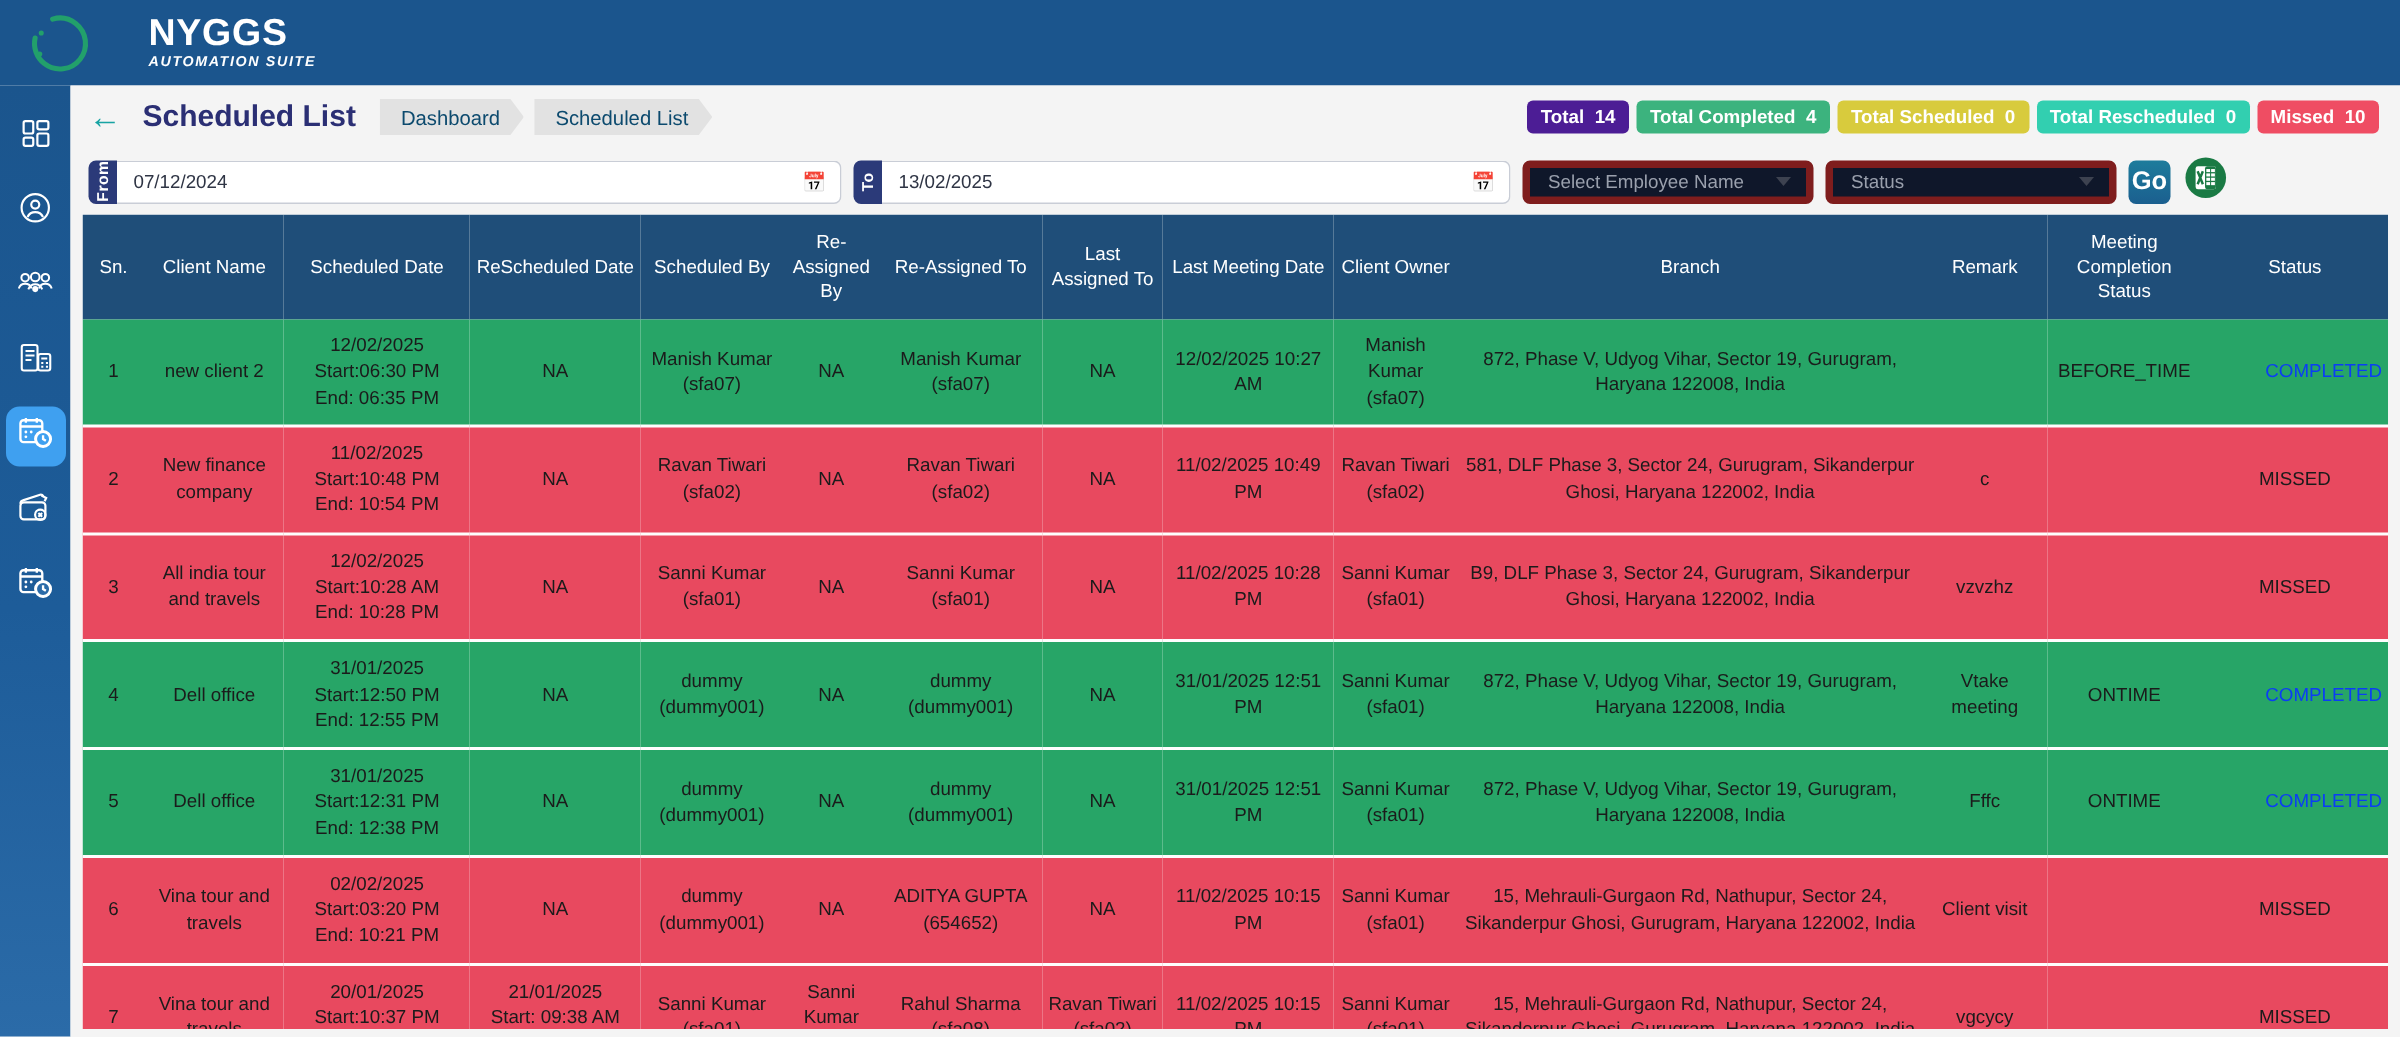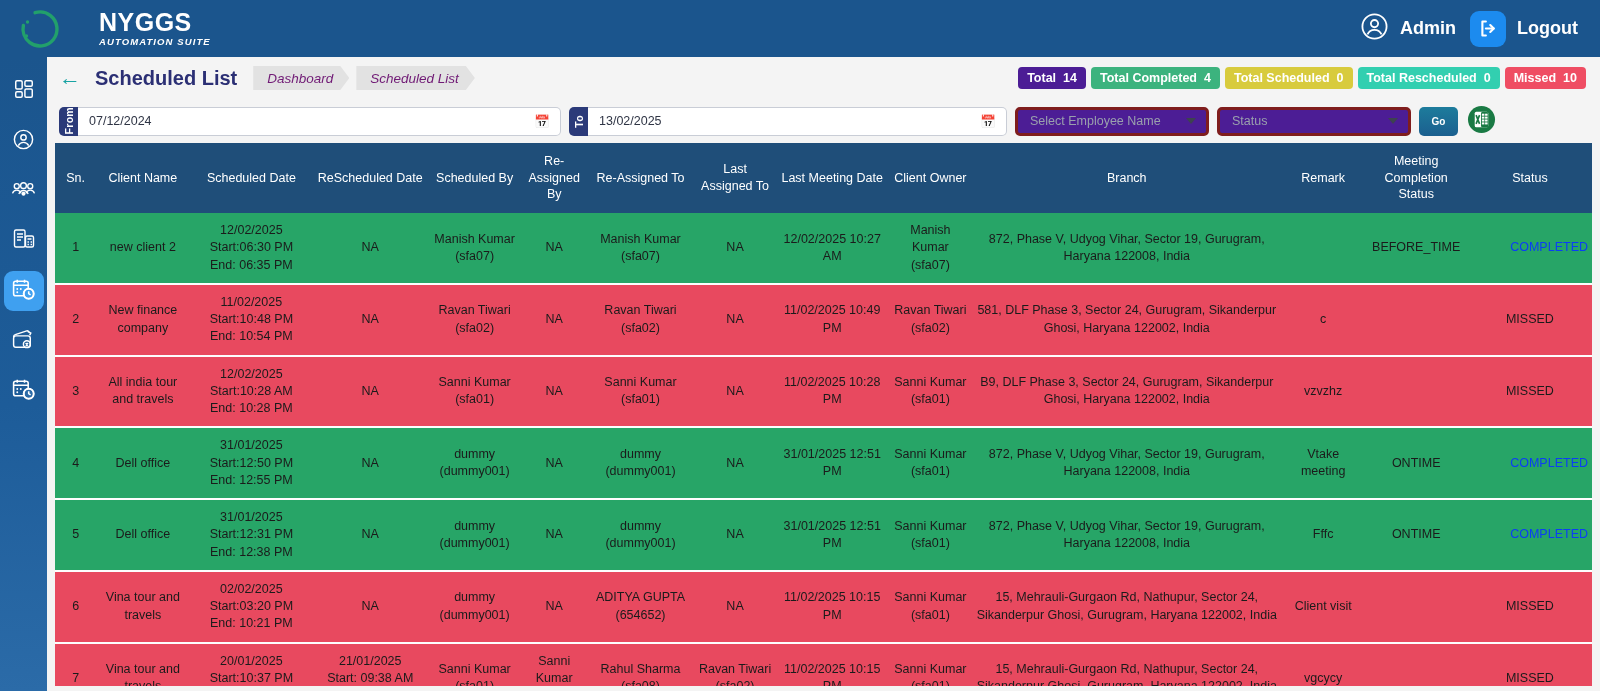--- a/index.html
+++ b/index.html
@@ -51,25 +51,24 @@
     position: absolute; top: 57px; left: 47px; width: 1553px; height: 634px;
     background: #f4f4f4;
   }
   .page-head {
     height: 42px; display: flex; align-items: center; gap: 14px; padding: 0 14px 0 12px;
   }
   .back-arrow { color: #17a3a3; font-size: 22px; line-height: 1; font-weight: bold; cursor: pointer; }
   .page-title { font-size: 20px; font-weight: bold; color: #2b2f74; white-space: nowrap; }
   .crumbs { display: flex; align-items: center; margin-left: 2px; }
   .crumb {
-    background: #e2e2e2; color: #701a75; font-size: 13.5px;
+    background: #e2e2e2; color: #0c4a6e; font-size: 13.5px;
     height: 24px; display: flex; align-items: center;
     padding: 0 16px 0 14px; margin-right: 7px;
     clip-path: polygon(0 0, calc(100% - 9px) 0, 100% 50%, calc(100% - 9px) 100%, 0 100%);
-    font-style: italic;
   }
   .badges { margin-left: auto; display: flex; align-items: center; gap: 5px; }
   .badge {
     height: 22px; border-radius: 4px; color: #fff;
     font-size: 12.5px; font-weight: bold;
     display: flex; align-items: center; gap: 7px; padding: 0 9px;
     white-space: nowrap;
   }
   
   .filters {
@@ -89,29 +88,29 @@
     font-size: 10.5px; font-weight: bold; letter-spacing: .3px;
   }
   .dateinput {
     flex: 1; background: #fff; border: 1px solid #c9cdd6;
     border-left: none; border-radius: 0 5px 5px 0;
     display: flex; align-items: center; justify-content: space-between;
     padding: 0 9px 0 11px; font-size: 12.5px; color: #2f3545;
   }
   .cal-glyph { font-size: 13px; color: #222; }
   .selectbox {
-    height: 29px; width: 194px; background: #4c1d95; border: 3px solid #7f1d1d;
+    height: 29px; width: 194px; background: #0f172a; border: 5px solid #7f1d1d;
     border-radius: 5px; display: flex; align-items: center; justify-content: space-between;
     padding: 0 10px 0 12px; font-size: 12.5px; color: #9aa0ad;
   }
   .caret { width: 0; height: 0; border-left: 5px solid transparent; border-right: 5px solid transparent; border-top: 6px solid #3d4250; }
   .go-btn {
-    height: 29px; width: 39px; border-radius: 5px;
+    height: 29px; width: 28px; border-radius: 5px;
     background: linear-gradient(180deg,#1d7c9c 0%, #1b5f8f 100%);
-    color: #fff; font-size: 10px; font-weight: bold;
+    color: #fff; font-size: 17px; font-weight: bold;
     display: flex; align-items: center; justify-content: center; cursor: pointer;
   }
   .xls-btn { width: 30px; height: 30px; display: flex; align-items: center; justify-content: center; cursor: pointer; }
   
   .tablewrap {
     margin: 0 8px; width: 1537px; height: 543px; overflow: hidden;
     background: #fff;
   }
   table { border-collapse: collapse; width: 1537px; table-layout: fixed; }
   thead th {
@@ -142,42 +141,20 @@
     <div class="brand-mark">
       <svg width="44" height="44" viewBox="0 0 44 44">
         <circle cx="22" cy="22" r="17" fill="none" stroke="#22a06b" stroke-width="3.4" stroke-dasharray="72 18" stroke-linecap="round" transform="rotate(-52 22 22)"></circle>
         <circle cx="9.5" cy="15" r="1.7" fill="#22a06b"></circle>
         <circle cx="8.5" cy="29" r="1.7" fill="#22a06b"></circle>
       </svg>
     </div>
     <div class="brand-text">
       <div class="brand-title">NYGGS</div>
       <div class="brand-sub">AUTOMATION SUITE</div>
-    </div>
-  </div>
-  <div class="topbar-right">
-    <div class="user-chip">
-      <span>
-        <svg width="29" height="29" viewBox="0 0 24 24" fill="none" stroke="#fff" stroke-width="1.5">
-          <circle cx="12" cy="12" r="10"></circle>
-            <circle cx="12" cy="9.6" r="3"></circle>
-          <path d="M6.2 18.6a6.3 6.3 0 0 1 11.6 0"></path>
-        </svg>
-      </span>
-      <span class="topbar-label">Admin</span>
-    </div>
-    <div class="logout-chip">
-      <span class="logout-sq">
-        <svg width="21" height="21" viewBox="0 0 24 24" fill="none" stroke="#fff" stroke-width="2.4" stroke-linecap="round" stroke-linejoin="round">
-          <path d="M9 4H5v16h4"></path>
-            <path d="M14 8l4 4-4 4"></path>
-            <path d="M18 12H9"></path>
-        </svg>
-      </span>
-      <span class="topbar-label">Logout</span>
     </div>
   </div>
 </div>
 
 <div class="sidebar">
   <div class="side-item">
     <span>
       <svg width="22" height="22" viewBox="0 0 24 24" fill="none" stroke="#fff" stroke-width="1.6">
         <rect x="3" y="3" width="7" height="9" rx="1.3"></rect>
           <rect x="13" y="3" width="8" height="6" rx="1.3"></rect>

